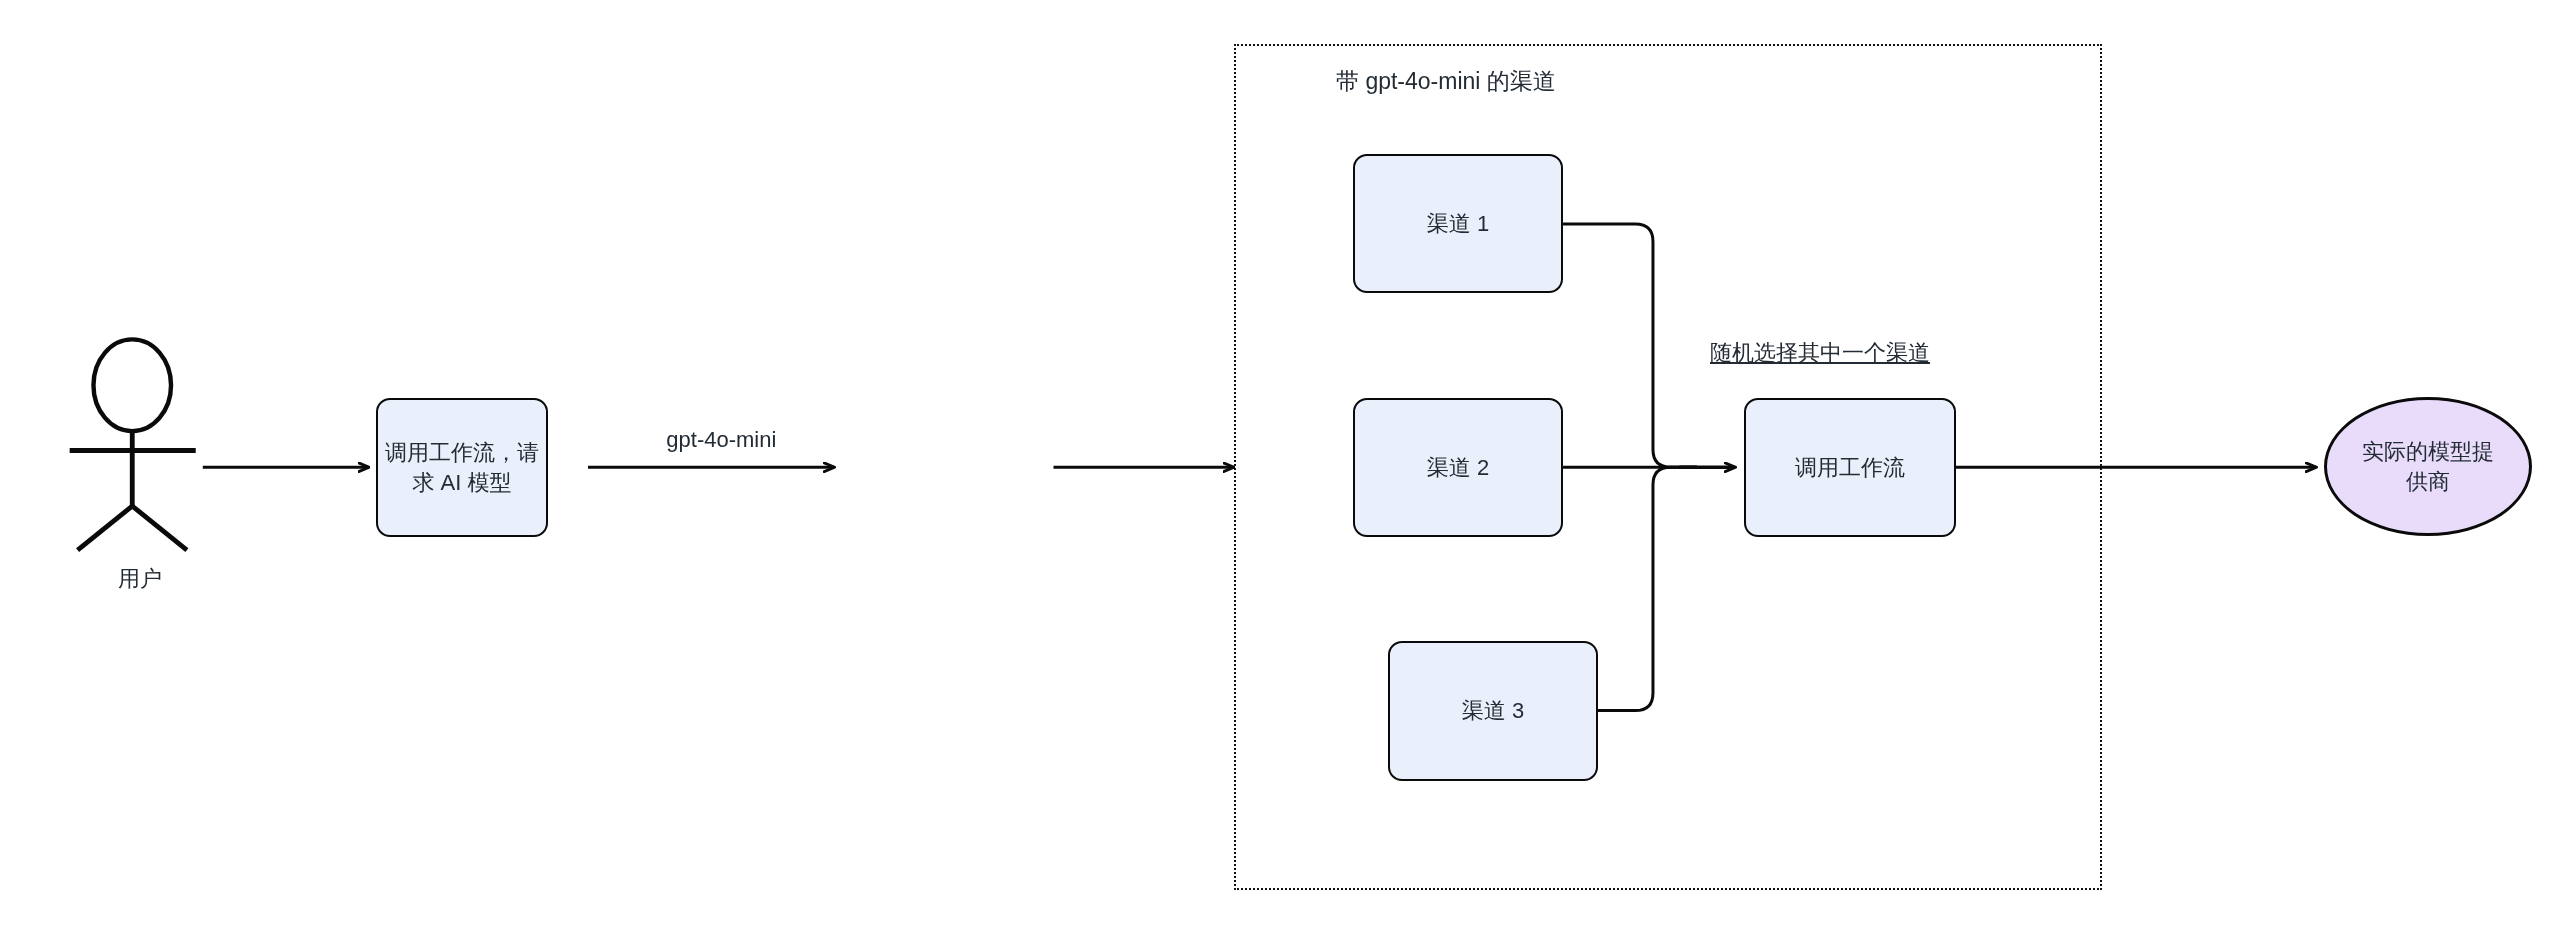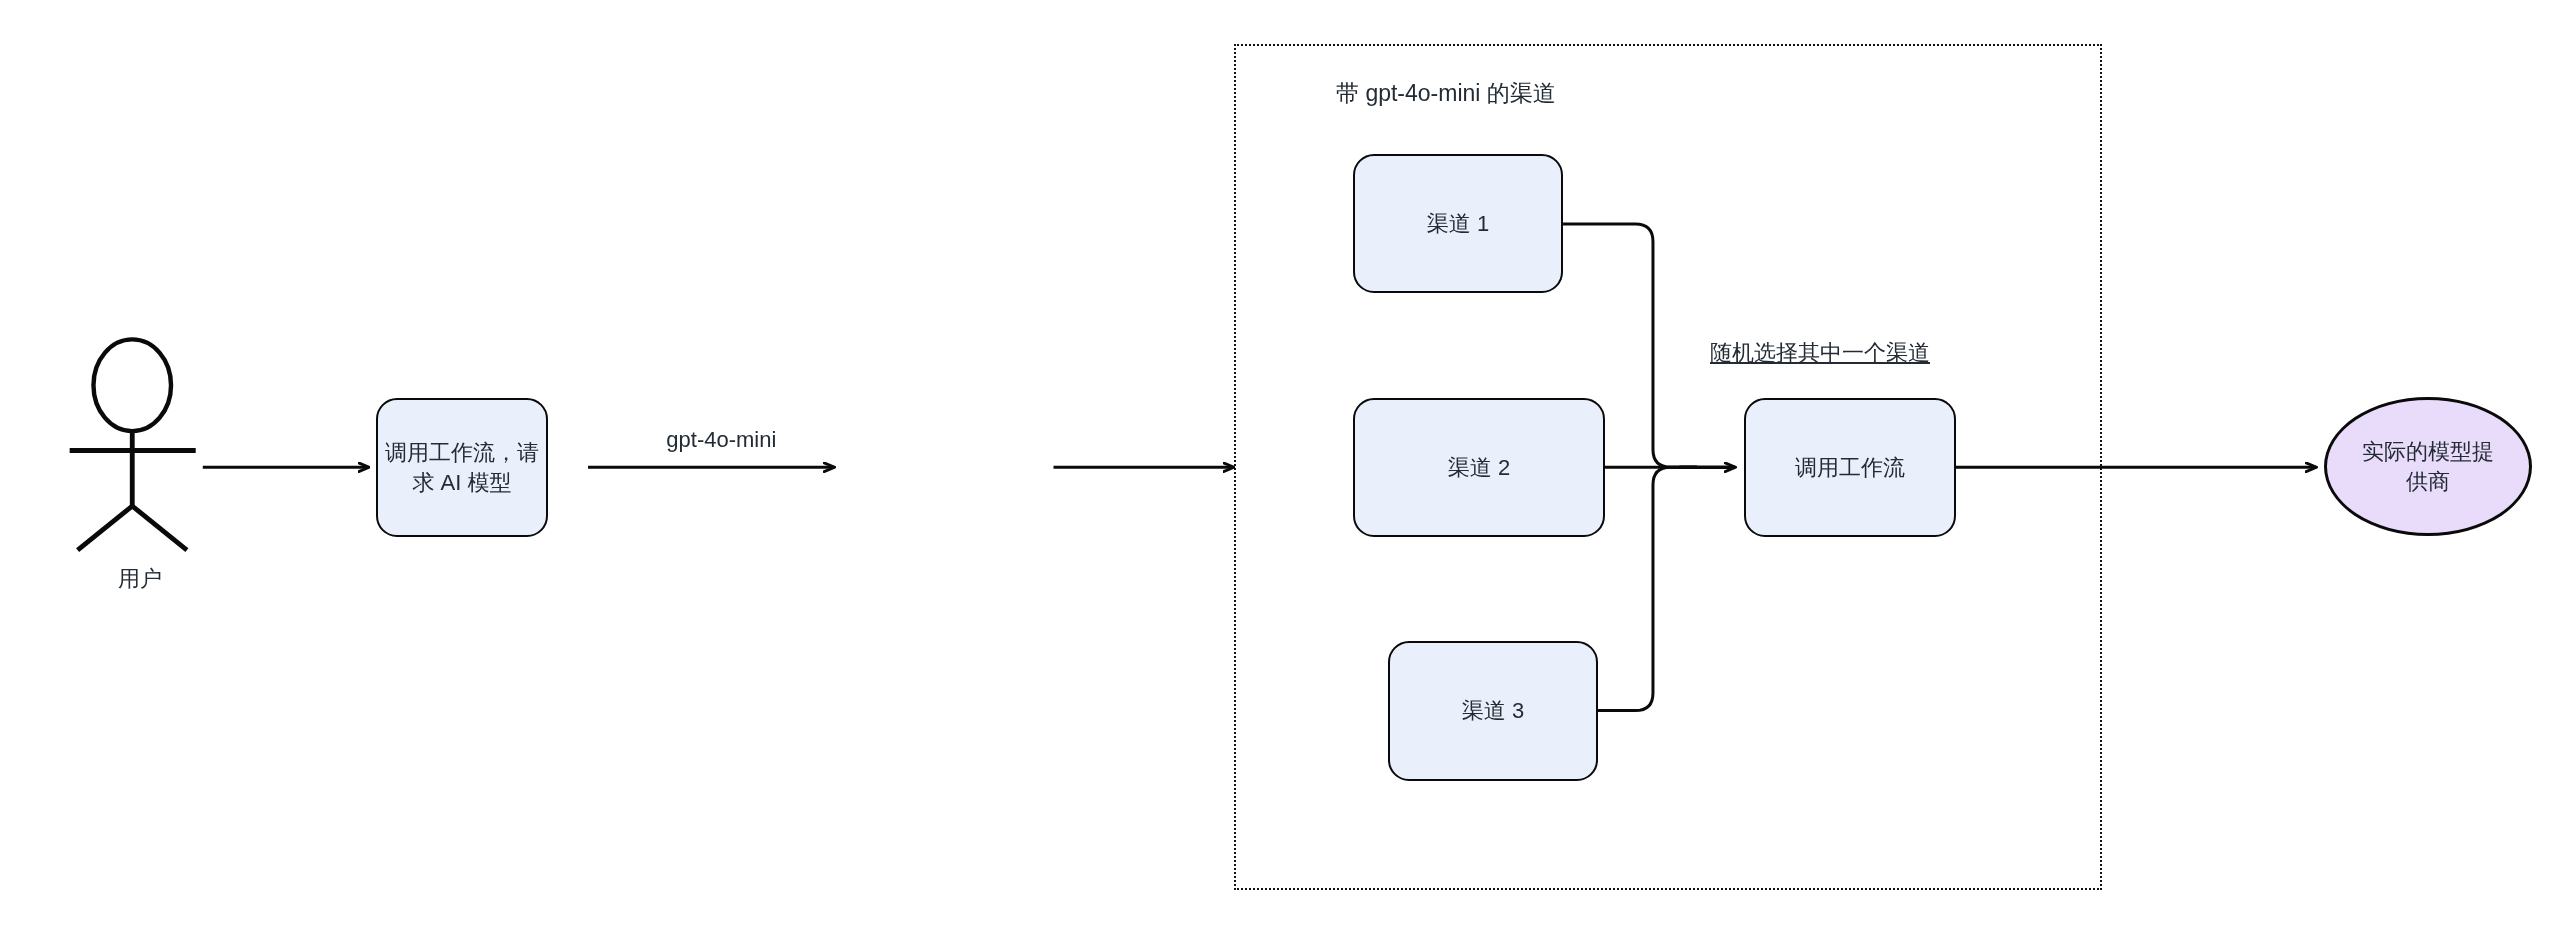--- a/index.html
+++ b/index.html
@@ -28,21 +28,21 @@
     align-items:center;
     justify-content:center;
     text-align:center;
     color:#232b35;
     line-height:1.32;
     white-space:pre-line;
   }
   .node-rect{
     background:#eaf0fb;
     border:2.8px solid #0a0a0a;
-    border-radius:21px;
+    border-radius:14px;
     font-size:22px;
   }
   .node-ellipse{
     background:#e9dcfb;
     border:3px solid #0a0a0a;
     border-radius:50%/50%;
     font-size:22px;
   }
   .free-label{
     position:absolute;
@@ -63,21 +63,20 @@
     box-sizing:border-box;
     border:2.6px dotted #111111;
     background:transparent;
     border-radius:0.9px;
   }
   .group-title{
     position:absolute;
     font-size:23px;
     color:#232b35;
     white-space:nowrap;
-    margin-top:12px;
   }
   .actor-label{
     position:absolute;
     font-size:22px;
     color:#232b35;
     white-space:nowrap;
     text-align:center;
   }
 </style>
 </head>
@@ -121,21 +120,21 @@
   <div class="group-box" style="left:1234px;top:44px;width:868px;height:846px;"></div>
 
   <div class="group-title" style="left:1336px;top:66px;">带 gpt-4o-mini 的渠道</div>
 
   <div class="node node-rect" style="left:376px;top:398px;width:172px;height:139px;">调用工作流，请
 求 AI 模型</div>
 
 
   <div class="node node-rect" style="left:1353px;top:154px;width:210px;height:139px;">渠道 1</div>
 
-  <div class="node node-rect" style="left:1353px;top:398px;width:252px;height:139px;">渠道 2</div>
+  <div class="node node-rect" style="left:1353px;top:398px;width:210px;height:139px;">渠道 2</div>
 
   <div class="node node-rect" style="left:1353px;top:641px;width:210px;height:140px;margin-left:35px;">渠道 3</div>
 
   <div class="node node-rect" style="left:1744px;top:398px;width:212px;height:139px;">调用工作流</div>
 
   <div class="node node-ellipse" style="left:2324px;top:397px;width:208px;height:139px;">实际的模型提
 供商</div>
 
   <div class="edge-label" style="left:661px;top:427px;">gpt-4o-mini</div>
 

